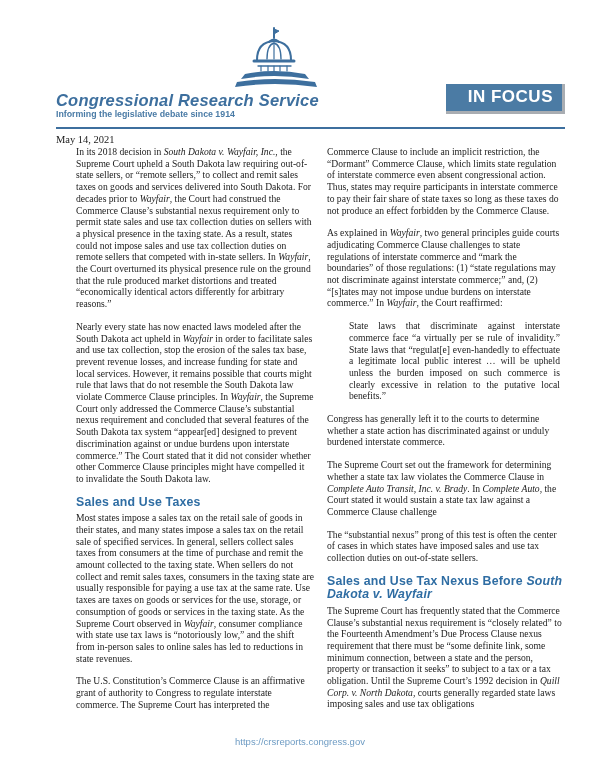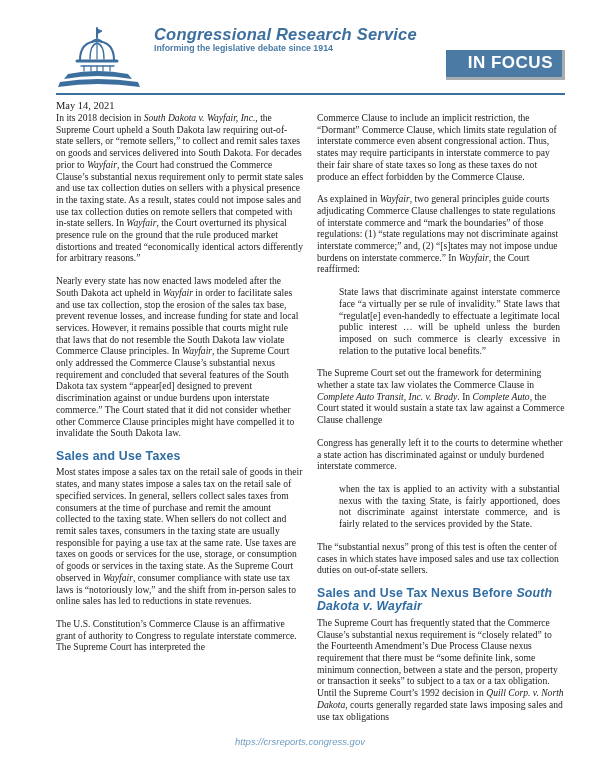--- a/index.html
+++ b/index.html
@@ -10,21 +10,21 @@
     font-family:"Liberation Serif", serif;
     color:#1b1b1b;
     overflow:hidden;
     box-sizing:border-box;
   }
   
   .hdr{
     display:flex;align-items:flex-end;justify-content:space-between;
     padding:26px 35px 0 56px;
   }
-  .brand{display:flex;align-items:flex-start;gap:12px;}
+  .brand{display:flex;align-items:flex-end;gap:4px;flex-direction:column;}
   .brand svg{display:block;}
   .brand-text{padding-bottom:2px;}
   .brand-name{
     font-family:"Liberation Sans", sans-serif;
     font-weight:bold;font-style:italic;
     font-size:16.5px;line-height:17px;
     color:#3d6f9e;letter-spacing:.2px;
   }
   .brand-tagline{
     font-family:Liberation Sans, sans-serif;
@@ -53,20 +53,21 @@
     text-align:center;
     font-size:18.5px;line-height:20px;
     font-weight:bold;letter-spacing:-.2px;
     margin:1px 35px 9px 56px;
     color:#050505;
   }
   
   .columns{
     display:flex;gap:13px;
     padding:0 35px 0 56px;
+    margin-left:20px;
   }
   .col{flex:1 1 0;min-width:0;}
   .col p.p{
     font-size:9.6px;line-height:11.7px;
     margin:0 0 11px 0;
     text-align:left;
   }
   .col blockquote.quote{
     font-size:9.6px;line-height:11.7px;
     margin:0 5px 11px 22px;
@@ -76,21 +77,20 @@
     font-family:"Liberation Sans", sans-serif;
     font-size:12.3px;line-height:13.5px;
     font-weight:bold;color:#2f6da3;
     letter-spacing:.2px;
     margin:5px 0 3px 0;
   }
   
   .ftr{
     position:absolute;left:0;right:0;bottom:28px;
     text-align:center;
-    font-style:italic;
   }
   .ftr a{
     font-family:"Liberation Sans", sans-serif;
     font-size:9.5px;color:#6d9bc3;text-decoration:none;
   }
 </style>
 </head>
 <body>
 
 <div class="page">
@@ -139,23 +139,22 @@
         <p class="p">In its 2018 decision in <i>South Dakota v. Wayfair, Inc.</i>, the Supreme Court upheld a South Dakota law requiring out-of-state sellers, or “remote sellers,” to collect and remit sales taxes on goods and services delivered into South Dakota. For decades prior to <i>Wayfair</i>, the Court had construed the Commerce Clause’s substantial nexus requirement only to permit state sales and use tax collection duties on sellers with a physical presence in the taxing state. As a result, states could not impose sales and use tax collection duties on remote sellers that competed with in-state sellers. In <i>Wayfair</i>, the Court overturned its physical presence rule on the ground that the rule produced market distortions and treated “economically identical actors differently for arbitrary reasons.”</p>
         <p class="p">Nearly every state has now enacted laws modeled after the South Dakota act upheld in <i>Wayfair</i> in order to facilitate sales and use tax collection, stop the erosion of the sales tax base, prevent revenue losses, and increase funding for state and local services. However, it remains possible that courts might rule that laws that do not resemble the South Dakota law violate Commerce Clause principles. In <i>Wayfair</i>, the Supreme Court only addressed the Commerce Clause’s substantial nexus requirement and concluded that several features of the South Dakota tax system “appear[ed] designed to prevent discrimination against or undue burdens upon interstate commerce.” The Court stated that it did not consider whether other Commerce Clause principles might have compelled it to invalidate the South Dakota law.</p>
         <h2 class="h2">Sales and Use Taxes</h2>
         <p class="p">Most states impose a sales tax on the retail sale of goods in their states, and many states impose a sales tax on the retail sale of specified services. In general, sellers collect sales taxes from consumers at the time of purchase and remit the amount collected to the taxing state. When sellers do not collect and remit sales taxes, consumers in the taxing state are usually responsible for paying a use tax at the same rate. Use taxes are taxes on goods or services for the use, storage, or consumption of goods or services in the taxing state. As the Supreme Court observed in <i>Wayfair</i>, consumer compliance with state use tax laws is “notoriously low,” and the shift from in-person sales to online sales has led to reductions in state revenues.</p>
         <p class="p">The U.S. Constitution’s Commerce Clause is an affirmative grant of authority to Congress to regulate interstate commerce. The Supreme Court has interpreted the</p>
       </div>
     <div class="col" id="col-right">
         <p class="p">Commerce Clause to include an implicit restriction, the “Dormant” Commerce Clause, which limits state regulation of interstate commerce even absent congressional action. Thus, states may require participants in interstate commerce to pay their fair share of state taxes so long as these taxes do not produce an effect forbidden by the Commerce Clause.</p>
         <p class="p">As explained in <i>Wayfair</i>, two general principles guide courts adjudicating Commerce Clause challenges to state regulations of interstate commerce and “mark the boundaries” of those regulations: (1) “state regulations may not discriminate against interstate commerce;” and, (2) “[s]tates may not impose undue burdens on interstate commerce.” In <i>Wayfair</i>, the Court reaffirmed:</p>
         <blockquote class="quote">State laws that discriminate against interstate commerce face “a virtually per se rule of invalidity.” State laws that “regulat[e] even-handedly to effectuate a legitimate local public interest … will be upheld unless the burden imposed on such commerce is clearly excessive in relation to the putative local benefits.”</blockquote>
+        <p class="p">Congress has generally left it to the courts to determine whether a state action has discriminated against or unduly burdened interstate commerce.</p>
         <p class="p">The Supreme Court set out the framework for determining whether a state tax law violates the Commerce Clause in <i>Complete Auto Transit, Inc. v. Brady</i>. In <i>Complete Auto</i>, the Court stated it would sustain a state tax law against a Commerce Clause challenge</p>
-        <p class="p">Congress has generally left it to the courts to determine whether a state action has discriminated against or unduly burdened interstate commerce.</p>
-        <blockquote class="quote">when the tax is applied to an activity with a substantial nexus with the taxing State, is fairly apportioned, does not discriminate against interstate commerce, and is fairly related to the services provided by the State.</blockquote>
         <p class="p">The “substantial nexus” prong of this test is often the center of cases in which states have imposed sales and use tax collection duties on out-of-state sellers.</p>
         <h2 class="h2">Sales and Use Tax Nexus Before <i>South Dakota v. Wayfair</i></h2>
         <p class="p">The Supreme Court has frequently stated that the Commerce Clause’s substantial nexus requirement is “closely related” to the Fourteenth Amendment’s Due Process Clause nexus requirement that there must be “some definite link, some minimum connection, between a state and the person, property or transaction it seeks” to subject to a tax or a tax obligation. Until the Supreme Court’s 1992 decision in <i>Quill Corp. v. North Dakota</i>, courts generally regarded state laws imposing sales and use tax obligations</p>
       </div>
   </main>
 
   <footer class="ftr">
     <a href="#">https://crsreports.congress.gov</a>
   </footer>
 

